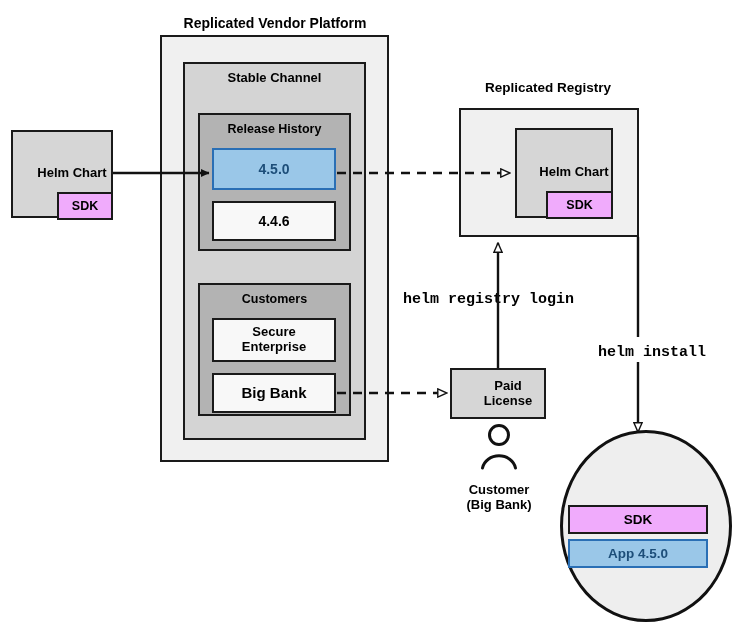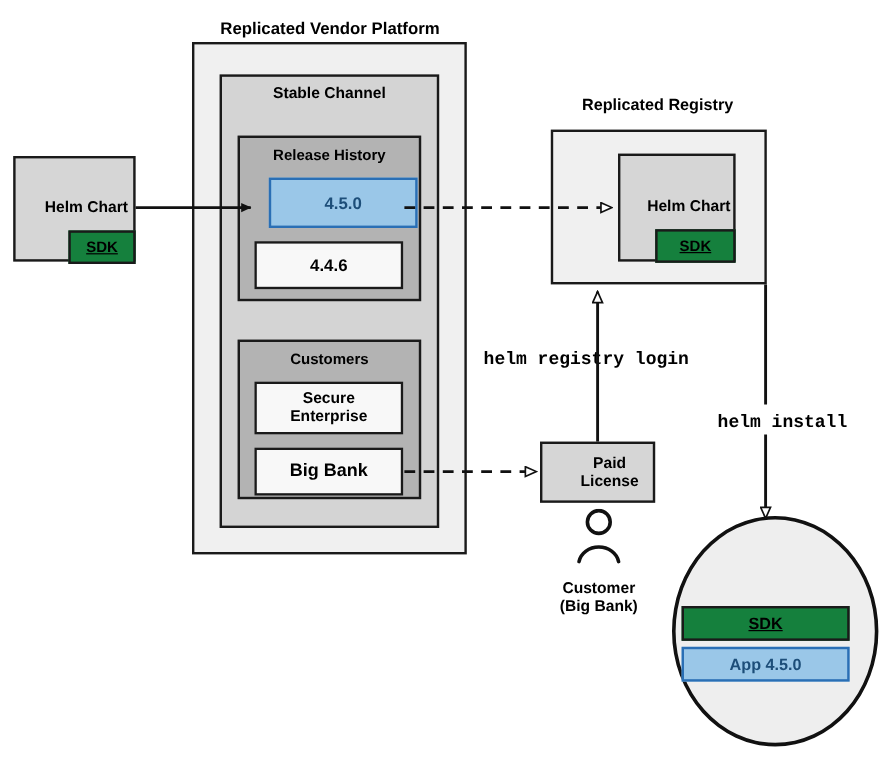--- a/index.html
+++ b/index.html
@@ -38,21 +38,21 @@
     color: #000000;
     line-height: 1.15;
     white-space: pre-line;
   }
   
   .fill-outer   { background: #f0f0f0; }
   .fill-mid     { background: #d4d4d4; }
   .fill-inner   { background: #b3b3b3; }
   .fill-light   { background: #d6d6d6; padding-left: 20px; }
   .fill-white   { background: #f8f8f8; }
-  .fill-pure    { background: #15803d; text-decoration: underline; }
+  .fill-pure    { background: #f0abfc; }
   .fill-blue    { background: #9ac7e8; border-color: #2a6fb5; color: #1d4e79; }
 
   .titled { align-items: flex-start; padding-top: 7px; }
 
   .circle {
     position: absolute;
     box-sizing: border-box;
     border: 3px solid #111111;
     border-radius: 50%;
     background: #eeeeee;
@@ -81,21 +81,21 @@
 <div id="canvas">
 
   <div class="lbl" style="left:160px; top:15px; width:230px; font-size:14px;">Replicated Vendor Platform</div>
 
   <div class="box fill-outer" style="left:160px; top:35px; width:229px; height:427px;"></div>
 
   <div class="box fill-mid titled" style="left:183px; top:62px; width:183px; height:378px; font-size:13px;">Stable Channel</div>
 
   <div class="box fill-inner titled" style="left:198px; top:113px; width:153px; height:138px; font-size:12.5px;">Release History</div>
 
-  <div class="box fill-blue" style="left:212px; top:148px; width:124px; height:42px; font-size:14px;margin-left:12px;">4.5.0</div>
+  <div class="box fill-blue" style="left:212px; top:148px; width:124px; height:42px; font-size:14px;">4.5.0</div>
 
   <div class="box fill-white" style="left:212px; top:201px; width:124px; height:40px; font-size:14px;">4.4.6</div>
 
   <div class="box fill-inner titled" style="left:198px; top:283px; width:153px; height:133px; font-size:12.5px;">Customers</div>
 
   <div class="box fill-white" style="left:212px; top:318px; width:124px; height:44px; font-size:13px;">Secure
 Enterprise</div>
 
   <div class="box fill-white" style="left:212px; top:373px; width:124px; height:40px; font-size:15px;">Big Bank</div>
 

